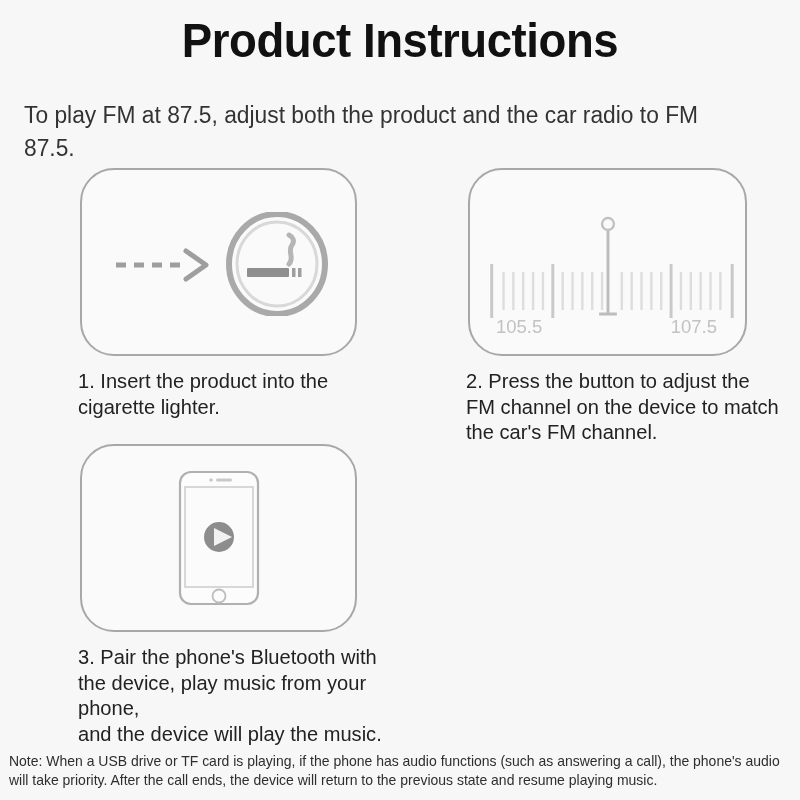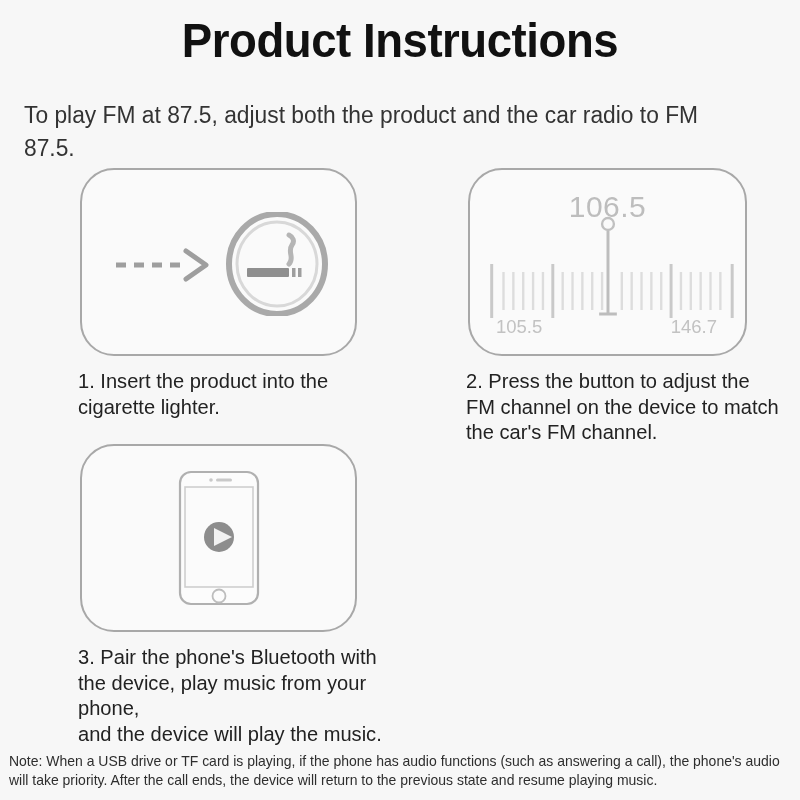--- a/index.html
+++ b/index.html
@@ -201,21 +201,20 @@
 
         </div>
         <div class="caption">1. Insert the product into the
 cigarette lighter.</div>
       </div>
 
       <div class="cell right">
         <div class="panel">
           <div class="tuner">
 
-            <div class="tuner-freq">106.5</div>
 
             <svg style="position:absolute;left:0;top:58px;width:100%;height:110px;" viewBox="0 0 279 110" preserveAspectRatio="none">
               <g stroke="#dddddd" stroke-width="2.4">
                 <line x1="34" y1="44" x2="34" y2="82"></line>
                 <line x1="44" y1="44" x2="44" y2="82"></line>
                 <line x1="54" y1="44" x2="54" y2="82"></line>
                 <line x1="64" y1="44" x2="64" y2="82"></line>
                 <line x1="74" y1="44" x2="74" y2="82"></line>
                 <line x1="94" y1="44" x2="94" y2="82"></line>
                 <line x1="104" y1="44" x2="104" y2="82"></line>
@@ -241,21 +240,21 @@
               </g>
             </svg>
 
             <svg style="position:absolute;left:0;top:42px;width:100%;height:118px;" viewBox="0 0 279 118" preserveAspectRatio="none">
               <circle cx="140" cy="12" r="6" fill="none" stroke="#c0c0c0" stroke-width="2.4"></circle>
               <line x1="140" y1="19" x2="140" y2="102" stroke="#bdbdbd" stroke-width="3"></line>
               <line x1="131" y1="102" x2="149" y2="102" stroke="#bdbdbd" stroke-width="3"></line>
             </svg>
 
             <div class="tuner-scale-label low">105.5</div>
-            <div class="tuner-scale-label high">146.7</div>
+            <div class="tuner-scale-label high">107.5</div>
           </div>
         </div>
         <div class="caption">2. Press the button to adjust the
 FM channel on the device to match
 the car's FM channel.</div>
       </div>
 
     </div>
 
     <div class="row">

